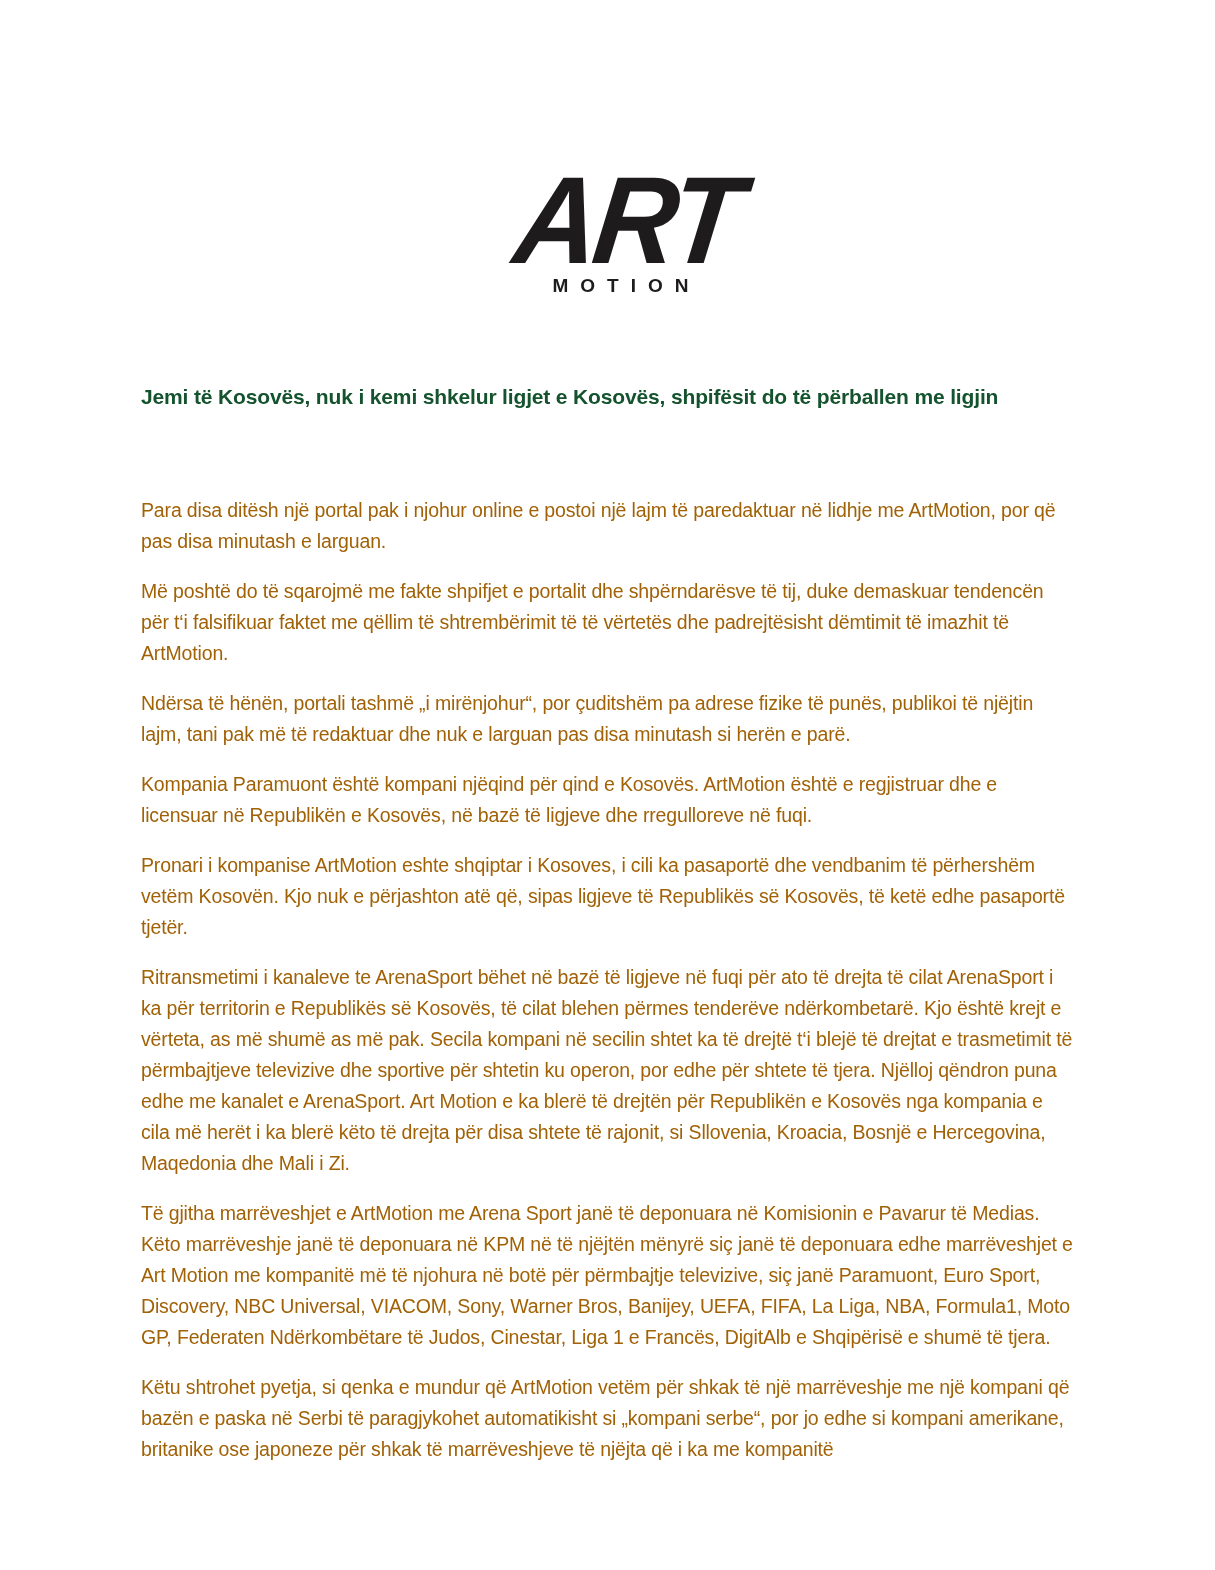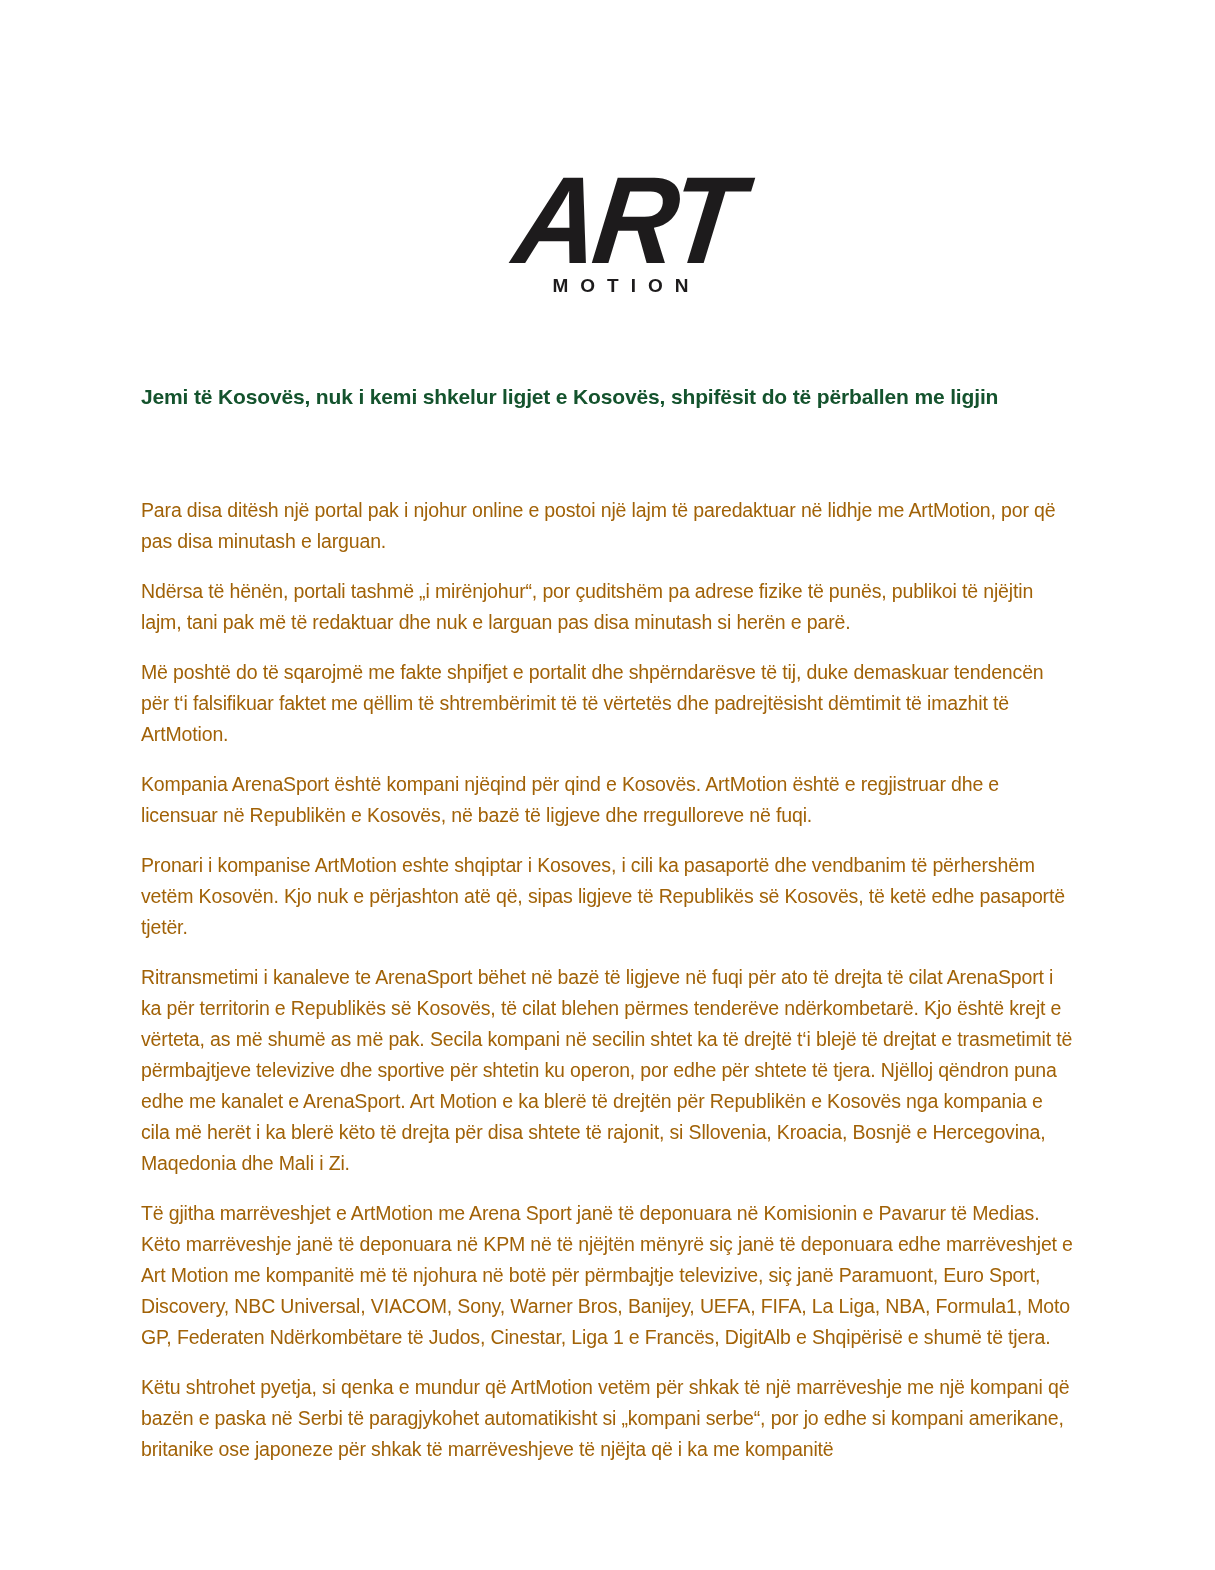--- a/index.html
+++ b/index.html
@@ -74,22 +74,22 @@
 
   <div class="logo">
     <span class="logo-art">ART</span>
     <span class="logo-motion">MOTION</span>
   </div>
 
   <div class="article-title">Jemi të Kosovës, nuk i kemi shkelur ligjet e Kosovës, shpifësit do të përballen me ligjin</div>
 
   <div class="article">
     <p>Para disa ditësh një portal pak i njohur online e postoi një lajm të paredaktuar në lidhje me ArtMotion, por që pas disa minutash e larguan.</p>
+    <p>Më poshtë do të sqarojmë me fakte shpifjet e portalit dhe shpërndarësve të tij, duke demaskuar tendencën për t‘i falsifikuar faktet me qëllim të shtrembërimit të të vërtetës dhe padrejtësisht dëmtimit të imazhit të ArtMotion.</p>
     <p>Ndërsa të hënën, portali tashmë „i mirënjohur“, por çuditshëm pa adrese fizike të punës, publikoi të njëjtin lajm, tani pak më të redaktuar dhe nuk e larguan pas disa minutash si herën e parë.</p>
-    <p>Më poshtë do të sqarojmë me fakte shpifjet e portalit dhe shpërndarësve të tij, duke demaskuar tendencën për t‘i falsifikuar faktet me qëllim të shtrembërimit të të vërtetës dhe padrejtësisht dëmtimit të imazhit të ArtMotion.</p>
-    <p>Kompania ArenaSport është kompani njëqind për qind e Kosovës. ArtMotion është e regjistruar dhe e licensuar në Republikën e Kosovës, në bazë të ligjeve dhe rregulloreve në fuqi.</p>
+    <p>Kompania Paramuont është kompani njëqind për qind e Kosovës. ArtMotion është e regjistruar dhe e licensuar në Republikën e Kosovës, në bazë të ligjeve dhe rregulloreve në fuqi.</p>
     <p>Pronari i kompanise ArtMotion eshte shqiptar i Kosoves, i cili ka pasaportë dhe vendbanim të përhershëm vetëm Kosovën. Kjo nuk e përjashton atë që, sipas ligjeve të Republikës së Kosovës, të ketë edhe pasaportë tjetër.</p>
     <p>Ritransmetimi i kanaleve te ArenaSport bëhet në bazë të ligjeve në fuqi për ato të drejta të cilat ArenaSport i ka për territorin e Republikës së Kosovës, të cilat blehen përmes tenderëve ndërkombetarë. Kjo është krejt e vërteta, as më shumë as më pak. Secila kompani në secilin shtet ka të drejtë t‘i blejë të drejtat e trasmetimit të përmbajtjeve televizive dhe sportive për shtetin ku operon, por edhe për shtete të tjera. Njëlloj qëndron puna edhe me kanalet e ArenaSport. Art Motion e ka blerë të drejtën për Republikën e Kosovës nga kompania e cila më herët i ka blerë këto të drejta për disa shtete të rajonit, si Sllovenia, Kroacia, Bosnjë e Hercegovina, Maqedonia dhe Mali i Zi.</p>
     <p>Të gjitha marrëveshjet e ArtMotion me Arena Sport janë të deponuara në Komisionin e Pavarur të Medias. Këto marrëveshje janë të deponuara në KPM në të njëjtën mënyrë siç janë të deponuara edhe marrëveshjet e Art Motion me kompanitë më të njohura në botë për përmbajtje televizive, siç janë Paramuont, Euro Sport, Discovery, NBC Universal, VIACOM, Sony, Warner Bros, Banijey, UEFA, FIFA, La Liga, NBA, Formula1, Moto GP, Federaten Ndërkombëtare të Judos, Cinestar, Liga 1 e Francës, DigitAlb e Shqipërisë e shumë të tjera.</p>
     <p>Këtu shtrohet pyetja, si qenka e mundur që ArtMotion vetëm për shkak të një marrëveshje me një kompani që bazën e paska në Serbi të paragjykohet automatikisht si „kompani serbe“, por jo edhe si kompani amerikane, britanike ose japoneze për shkak të marrëveshjeve të njëjta që i ka me kompanitë</p>
   </div>
 
 </div>
 
 </body></html>

